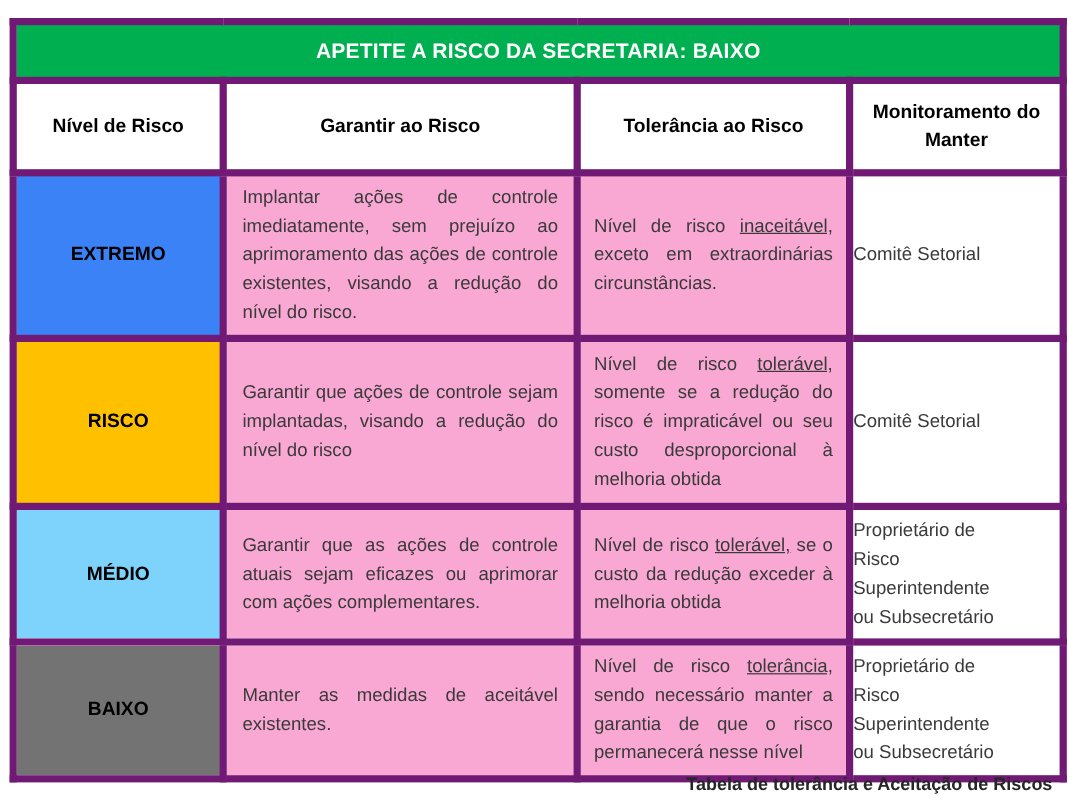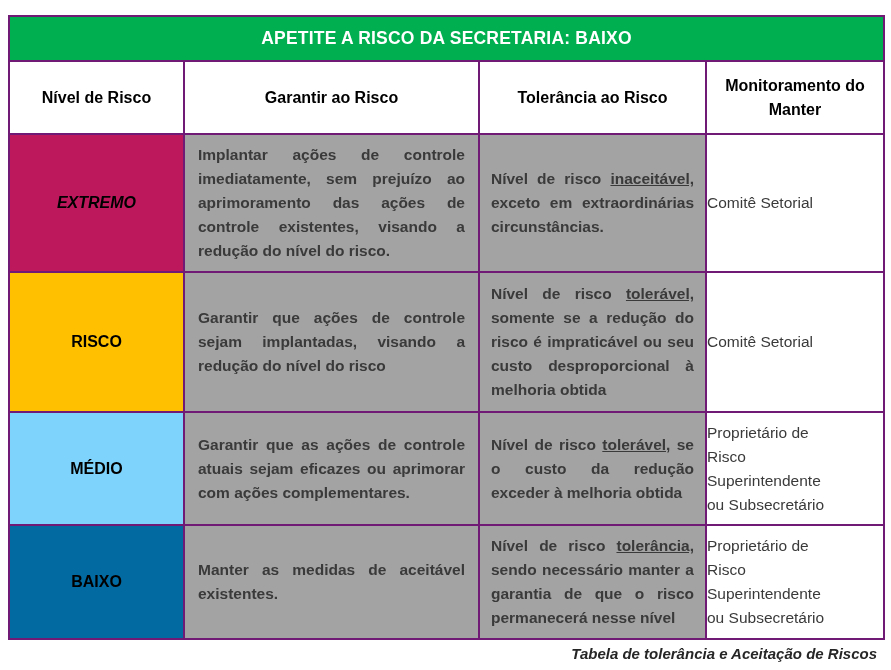--- a/index.html
+++ b/index.html
@@ -11,21 +11,21 @@
   }
   .page { position: relative; width: 891px; height: 670px; }
 
   table.risk-table {
     position: absolute; left: 8px; top: 15px;
     width: 875px;
     border-collapse: collapse;
     table-layout: fixed;
   }
   table.risk-table td, table.risk-table th {
-    border: 2px solid #701a75;
+    border: 6px solid #701a75;
     padding: 0;
     overflow: hidden;
   }
 
   .title-cell {
     height: 43px;
     color: #ffffff;
     font-weight: bold;
     font-size: 17.5px;
     text-align: center;
@@ -47,23 +47,22 @@
 
   .level-cell {
     color: #000000;
     font-weight: bold;
     font-size: 16px;
     text-align: center;
     vertical-align: middle;
   }
 
   .response-cell, .tolerance-cell {
-    background: #a3a3a3;
+    background: #f9a8d4;
     vertical-align: middle;
-    font-weight: bold;
   }
   .response-cell p, .tolerance-cell p {
     margin: 0;
     font-size: 15.5px;
     line-height: 24px;
     color: #3a3a3a;
     text-align: justify;
     text-align-last: left;
   }
   .response-cell p { padding: 0 13px; }
@@ -85,21 +84,20 @@
   .row-high     { height: 140px; }
   .row-medium   { height: 113px; }
   .row-low      { height: 114px; }
 
   .caption {
     position: absolute;
     top: 645px;
     right: 14px;
     font-size: 15px;
     font-weight: bold;
-    font-style: italic;
     color: #262626;
   }
 </style>
 </head>
 <body>
 
 <div class="page">
 
   <table class="risk-table">
     <colgroup>
@@ -115,21 +113,21 @@
     </tr>
 
     <tr class="header-row">
       <th>Nível de Risco</th>
       <th>Garantir ao Risco</th>
       <th>Tolerância ao Risco</th>
       <th>Monitoramento do Manter</th>
     </tr>
 
     <tr class="row-extreme">
-      <td class="level-cell" style="background-color: #be185d; font-style: italic;">EXTREMO</td>
+      <td class="level-cell" style="background-color: #3b82f6;">EXTREMO</td>
       <td class="response-cell">
         <p>Implantar ações de controle imediatamente, sem prejuízo ao aprimoramento das ações de controle existentes, visando a redução do nível do risco.</p>
       </td>
       <td class="tolerance-cell">
         <p><span>Nível de risco </span><span class="u">inaceitável,</span><span> exceto em extraordinárias circunstâncias.</span></p>
       </td>
       <td class="monitoring-cell">
         <div>Comitê Setorial</div>
       </td>
     </tr>
@@ -157,21 +155,21 @@
       </td>
       <td class="monitoring-cell">
         <div>Proprietário de</div>
         <div>Risco</div>
         <div>Superintendente</div>
         <div>ou Subsecretário</div>
       </td>
     </tr>
 
     <tr class="row-low">
-      <td class="level-cell" style="background-color: #0369a1; margin-left: 28px;">BAIXO</td>
+      <td class="level-cell" style="background-color: #737373; margin-left: 28px;">BAIXO</td>
       <td class="response-cell">
         <p>Manter as medidas de aceitável existentes.</p>
       </td>
       <td class="tolerance-cell">
         <p><span>Nível de risco </span><span class="u">tolerância,</span><span> sendo necessário manter a garantia de que o risco permanecerá nesse nível</span></p>
       </td>
       <td class="monitoring-cell">
         <div>Proprietário de</div>
         <div>Risco</div>
         <div>Superintendente</div>

